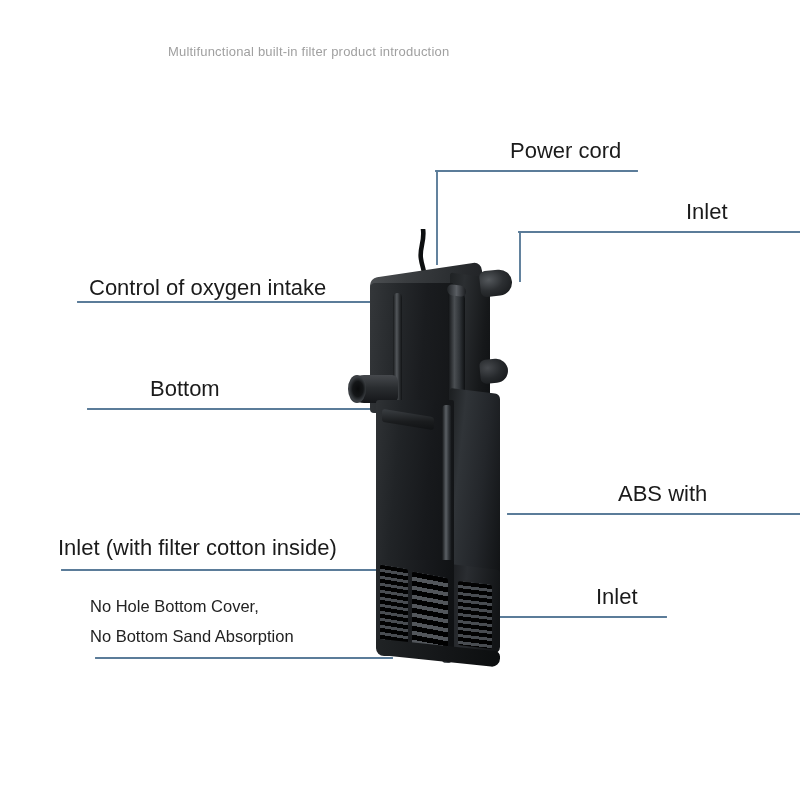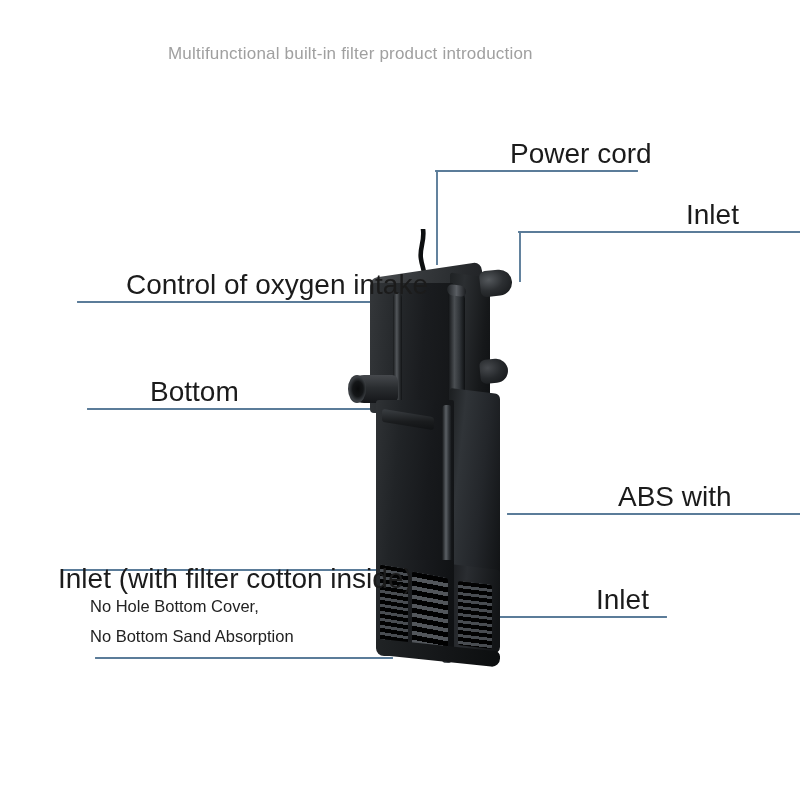--- a/index.html
+++ b/index.html
@@ -4,24 +4,24 @@
 <style>
   html,body{margin:0;padding:0;}
   body{
     width:800px;height:800px;position:relative;background:#ffffff;
     font-family:"Liberation Sans","DejaVu Sans",sans-serif;overflow:hidden;
   }
   #stage{position:absolute;left:0;top:0;width:800px;height:800px;}
 
   .title{
     position:absolute;left:168px;top:44px;width:520px;
-    font-size:17px;color:#a0a0a0;letter-spacing:.2px;white-space:nowrap;
-  }
-
-  .lbl{position:absolute;color:#1b1b1b;white-space:nowrap;font-size:28px;}
+    font-size:13px;color:#a0a0a0;letter-spacing:.2px;white-space:nowrap;
+  }
+
+  .lbl{position:absolute;color:#1b1b1b;white-space:nowrap;font-size:22px;}
   .lbl.sm{font-size:16.5px;color:#222;}
 
   
   svg.leaders{position:absolute;left:0;top:0;width:800px;height:800px;overflow:visible;}
 
   
   #product{position:absolute;left:330px;top:215px;width:240px;height:470px;}
 
   .pc{position:absolute;}
 
@@ -193,26 +193,26 @@
     <div class="pc louvre-L"></div>
     <div class="pc louvre-M"></div>
     <div class="pc louvre-R"></div>
     <div class="pc foot"></div>
   </div>
 
   <div class="lbl" style="left:510px;top:138px;">Power cord</div>
 
   <div class="lbl" style="left:686px;top:199px;">Inlet</div>
 
-  <div class="lbl" style="left:89px;top:269px;margin-left:37px;">Control of oxygen intake</div>
+  <div class="lbl" style="left:89px;top:275px;">Control of oxygen intake</div>
 
   <div class="lbl" style="left:150px;top:376px;">Bottom</div>
 
   <div class="lbl" style="left:618px;top:481px;">ABS with</div>
 
-  <div class="lbl" style="left:58px;top:535px;margin-top:28px;">Inlet (with filter cotton inside)</div>
+  <div class="lbl" style="left:58px;top:535px;">Inlet (with filter cotton inside)</div>
 
   <div class="lbl" style="left:596px;top:584px;">Inlet</div>
 
   <div class="lbl sm" style="left:90px;top:627px;">No Bottom Sand Absorption</div>
   <div class="lbl sm" style="left:90px;top:597px;">No Hole Bottom Cover,</div>
 
 </div>
 
 </body></html>

